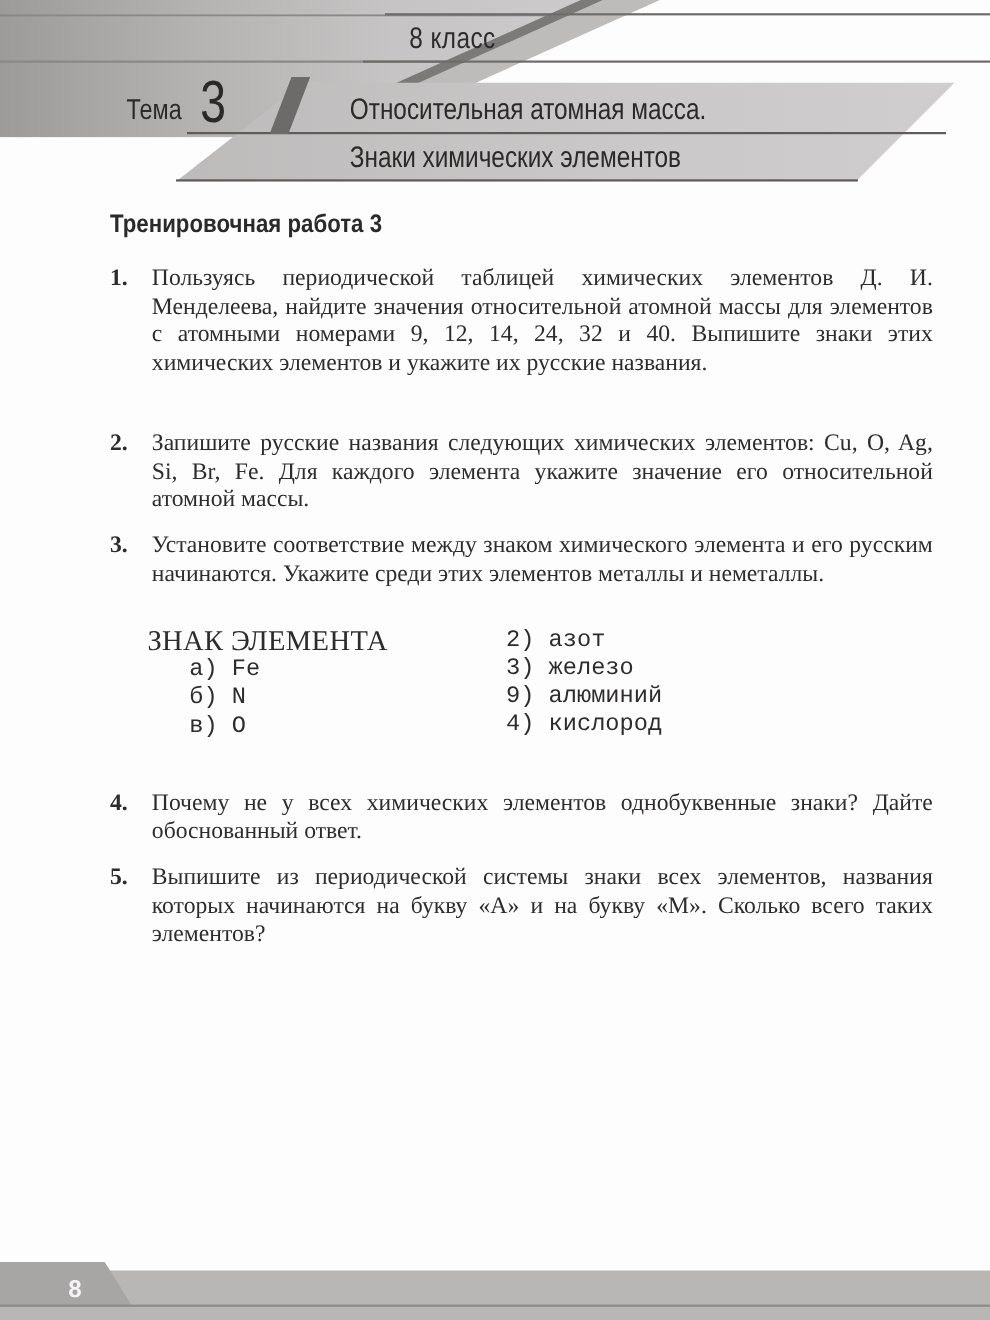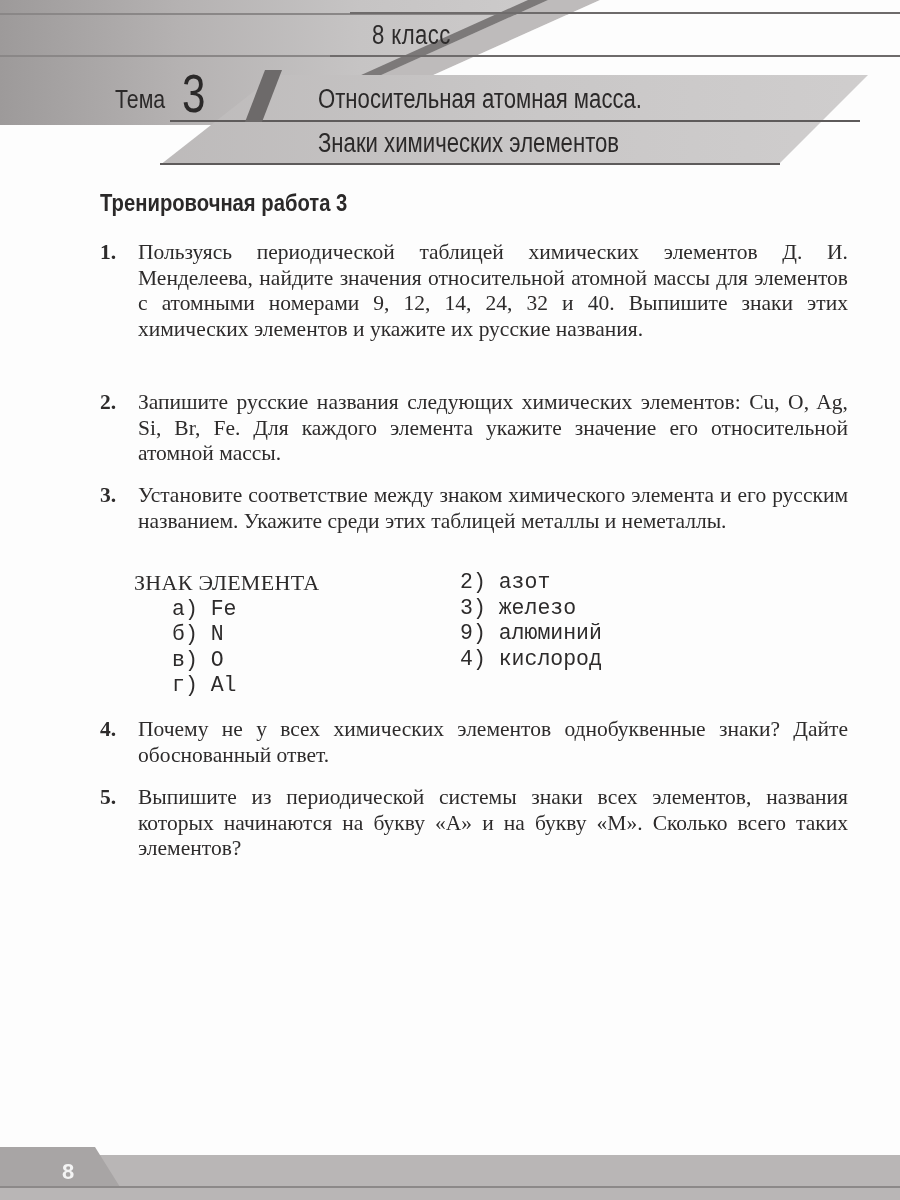--- a/index.html
+++ b/index.html
@@ -161,21 +161,21 @@
       color: #2d2b2b;
     }
     .match-col {
       position: absolute;
       top: 0;
     }
     .match-col.left { left: 0; }
     .match-col.right { left: 258px; }
     .match-head {
       letter-spacing: 0.3px;
-      font-size: 22px;
+      font-size: 26px;
       margin-bottom: 1px;
     }
     .match-item { display: block; font-family: Liberation Mono, monospace; }
     .match-col.left .match-item { padding-left: 38px; }
     .match-col.right .match-item { padding-left: 68px; }
 
     
     .footer-band {
       position: absolute;
       left: 0; top: 1155px;
@@ -234,30 +234,29 @@
   <span class="task-text">Пользуясь периодической таблицей химических элементов Д. И. Менделеева, найдите значения относительной атомной массы для элементов с атомными номерами 9, 12, 14, 24, 32 и 40. Выпишите знаки этих химических элементов и укажите их русские названия.</span>
 </div>
 
 <div class="task" style="top:390px;">
   <span class="task-num">2.</span>
   <span class="task-text">Запишите русские названия следующих химических элементов: Cu, O, Ag, Si, Br, Fe. Для каждого элемента укажите значение его относительной атомной массы.</span>
 </div>
 
 <div class="task" style="top:483px;">
   <span class="task-num">3.</span>
-  <span class="task-text">Установите соответствие между знаком химического элемента и его русским названием. Укажите среди этих таблицей металлы и неметаллы.</span>
+  <span class="task-text">Установите соответствие между знаком химического элемента и его русским начинаются. Укажите среди этих элементов металлы и неметаллы.</span>
 </div>
 
 <div class="match">
   <div class="match-col left">
     <div class="match-head">ЗНАК ЭЛЕМЕНТА</div>
     <span class="match-item">а) Fe</span>
     <span class="match-item">б) N</span>
     <span class="match-item">в) O</span>
-    <span class="match-item">г) Al</span>
   </div>
   <div class="match-col right">
     <span class="match-item">2) азот</span>
     <span class="match-item">3) железо</span>
     <span class="match-item">9) алюминий</span>
     <span class="match-item">4) кислород</span>
   </div>
 </div>
 
 <div class="task" style="top:717px;">

